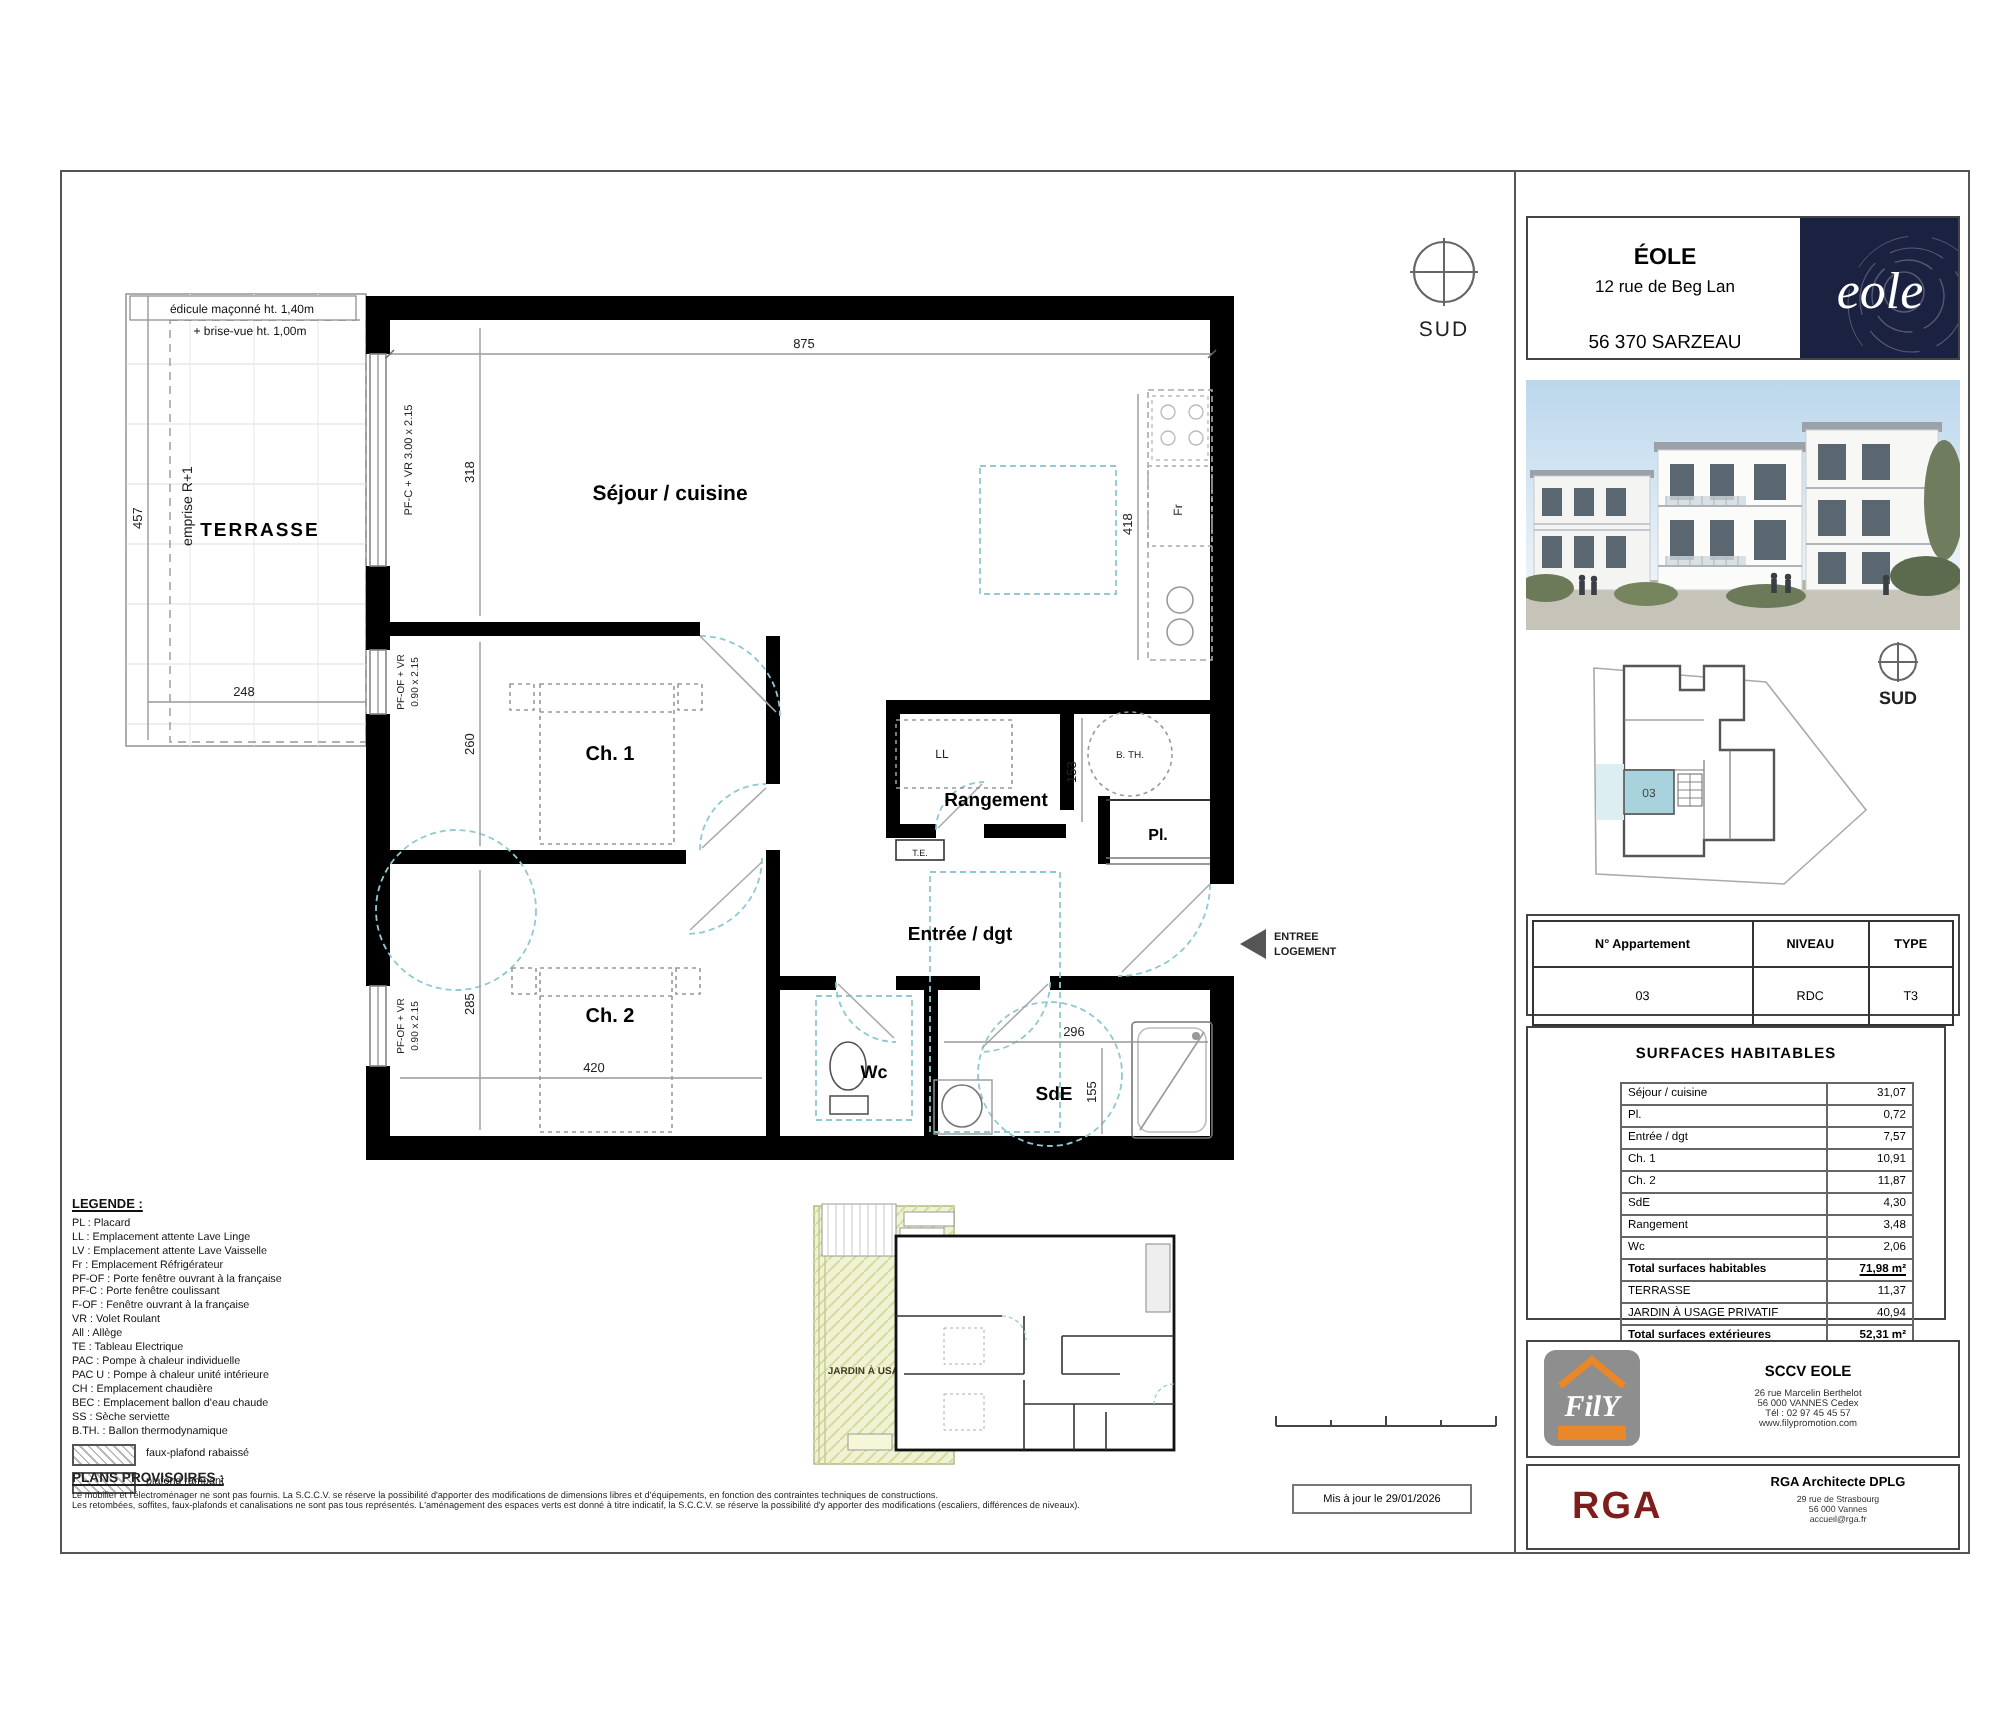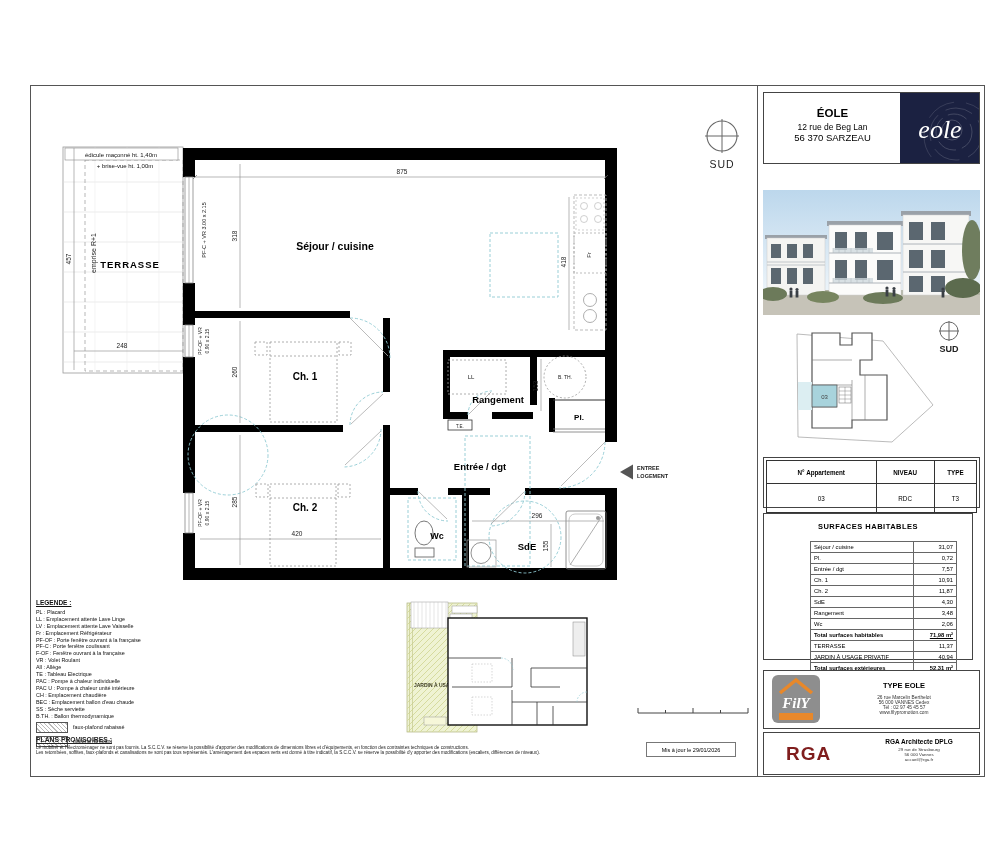--- a/index.html
+++ b/index.html
@@ -235,24 +235,24 @@
     <text x="447" y="687" font-size="5" font-weight="bold" text-anchor="middle" fill="#3c3c22">JARDIN À USAGE PRIVATIF</text>
     <rect x="448" y="618" width="139" height="107" fill="#fff" stroke="#111" stroke-width="1.4"></rect>
     <path d="M448 658H501 M512 658V687 M452 687H512 M512 690V725 M512 702H587 M537 702V725 M531 668H587 M531 668V687 M531 687H560 M553 706V725" stroke="#333" stroke-width="0.8" fill="none"></path>
     <rect x="573" y="622" width="12" height="34" fill="#eee" stroke="#888" stroke-width="0.5"></rect>
     <rect x="472" y="664" width="20" height="18" fill="none" stroke="#999" stroke-width="0.4" stroke-dasharray="1.5 1.5"></rect>
     <rect x="472" y="697" width="20" height="18" fill="none" stroke="#999" stroke-width="0.4" stroke-dasharray="1.5 1.5"></rect>
     <path d="M587,692 A10,10 0 0 0 577,702 M501,658 A12,12 0 0 1 513,670" fill="none" stroke="#8fc9d3" stroke-width="0.6" stroke-dasharray="2 1.5"></path>
   </g>
 </svg>
 
-<div class="box" style="left:763px;top:92px;width:217px;height:72px">
+<div class="box" style="left:763px;top:108px;width:217px;height:72px">
   <div class="hdr-txt abs" style="left:0;top:14px;width:137px">
     <div style="font-size:11.5px;font-weight:bold;margin-bottom:3px">ÉOLE</div>
-    <div style="font-size:8.5px;margin-bottom:0">12 rue de Beg Lan</div>
+    <div style="font-size:8.5px;margin-bottom:18px">12 rue de Beg Lan</div>
     <div style="font-size:9.5px;font-weight:normal">56 370 SARZEAU</div>
   </div>
   <svg class="abs" style="right:0;top:0" width="79" height="70" viewBox="0 0 79 70">
     <rect x="0" y="0" width="79" height="70" fill="#1b2141"></rect>
     <g fill="none" stroke="#ffffff" opacity="0.25">
       <circle cx="52" cy="37" r="10" stroke-width="0.8"></circle>
       <circle cx="54" cy="39" r="18" stroke-width="0.7" stroke-dasharray="20 6"></circle>
       <circle cx="56" cy="41" r="26" stroke-width="0.6" stroke-dasharray="28 9"></circle>
       <circle cx="58" cy="43" r="34" stroke-width="0.5" stroke-dasharray="30 12"></circle>
     </g>
@@ -425,21 +425,21 @@
 </div>
 
 <div class="box" style="left:763px;top:670px;width:217px;height:59px">
   <svg class="abs" style="left:8px;top:4px" width="48" height="50" viewBox="0 0 48 50">
     <rect x="0" y="0" width="48" height="48" rx="6" fill="#8e8e8e"></rect>
     <path d="M8,18 L24,5 L40,18" stroke="#e8882a" stroke-width="3.5" fill="none"></path>
     <text x="24" y="33" text-anchor="middle" font-size="15" font-weight="bold" font-style="italic" fill="#fff" font-family="Liberation Serif, serif">FilY</text>
     <rect x="7" y="38" width="34" height="7" fill="#e8882a"></rect>
   </svg>
   <div class="hdr-txt abs" style="left:70px;top:10px;width:140px">
-    <div style="font-size:7.5px;font-weight:bold;margin-bottom:5px">TYPE EOLE</div>
+    <div style="font-size:7.5px;font-weight:bold;margin-bottom:5px">SCCV EOLE</div>
     <div style="font-size:4.8px;color:#333">26 rue Marcelin Berthelot</div>
     <div style="font-size:4.8px;color:#333">56 000 VANNES Cedex</div>
     <div style="font-size:4.8px;color:#333">Tél : 02 97 45 45 57</div>
     <div style="font-size:4.8px;color:#333">www.filypromotion.com</div>
   </div>
 </div>
 
 <div class="box" style="left:763px;top:732px;width:217px;height:43px">
   <div class="abs" style="left:22px;top:10px;font-size:19px;font-weight:bold;letter-spacing:1px;color:#7f1d1d">RGA</div>
   <div class="hdr-txt abs" style="left:100px;top:5px;width:110px">

